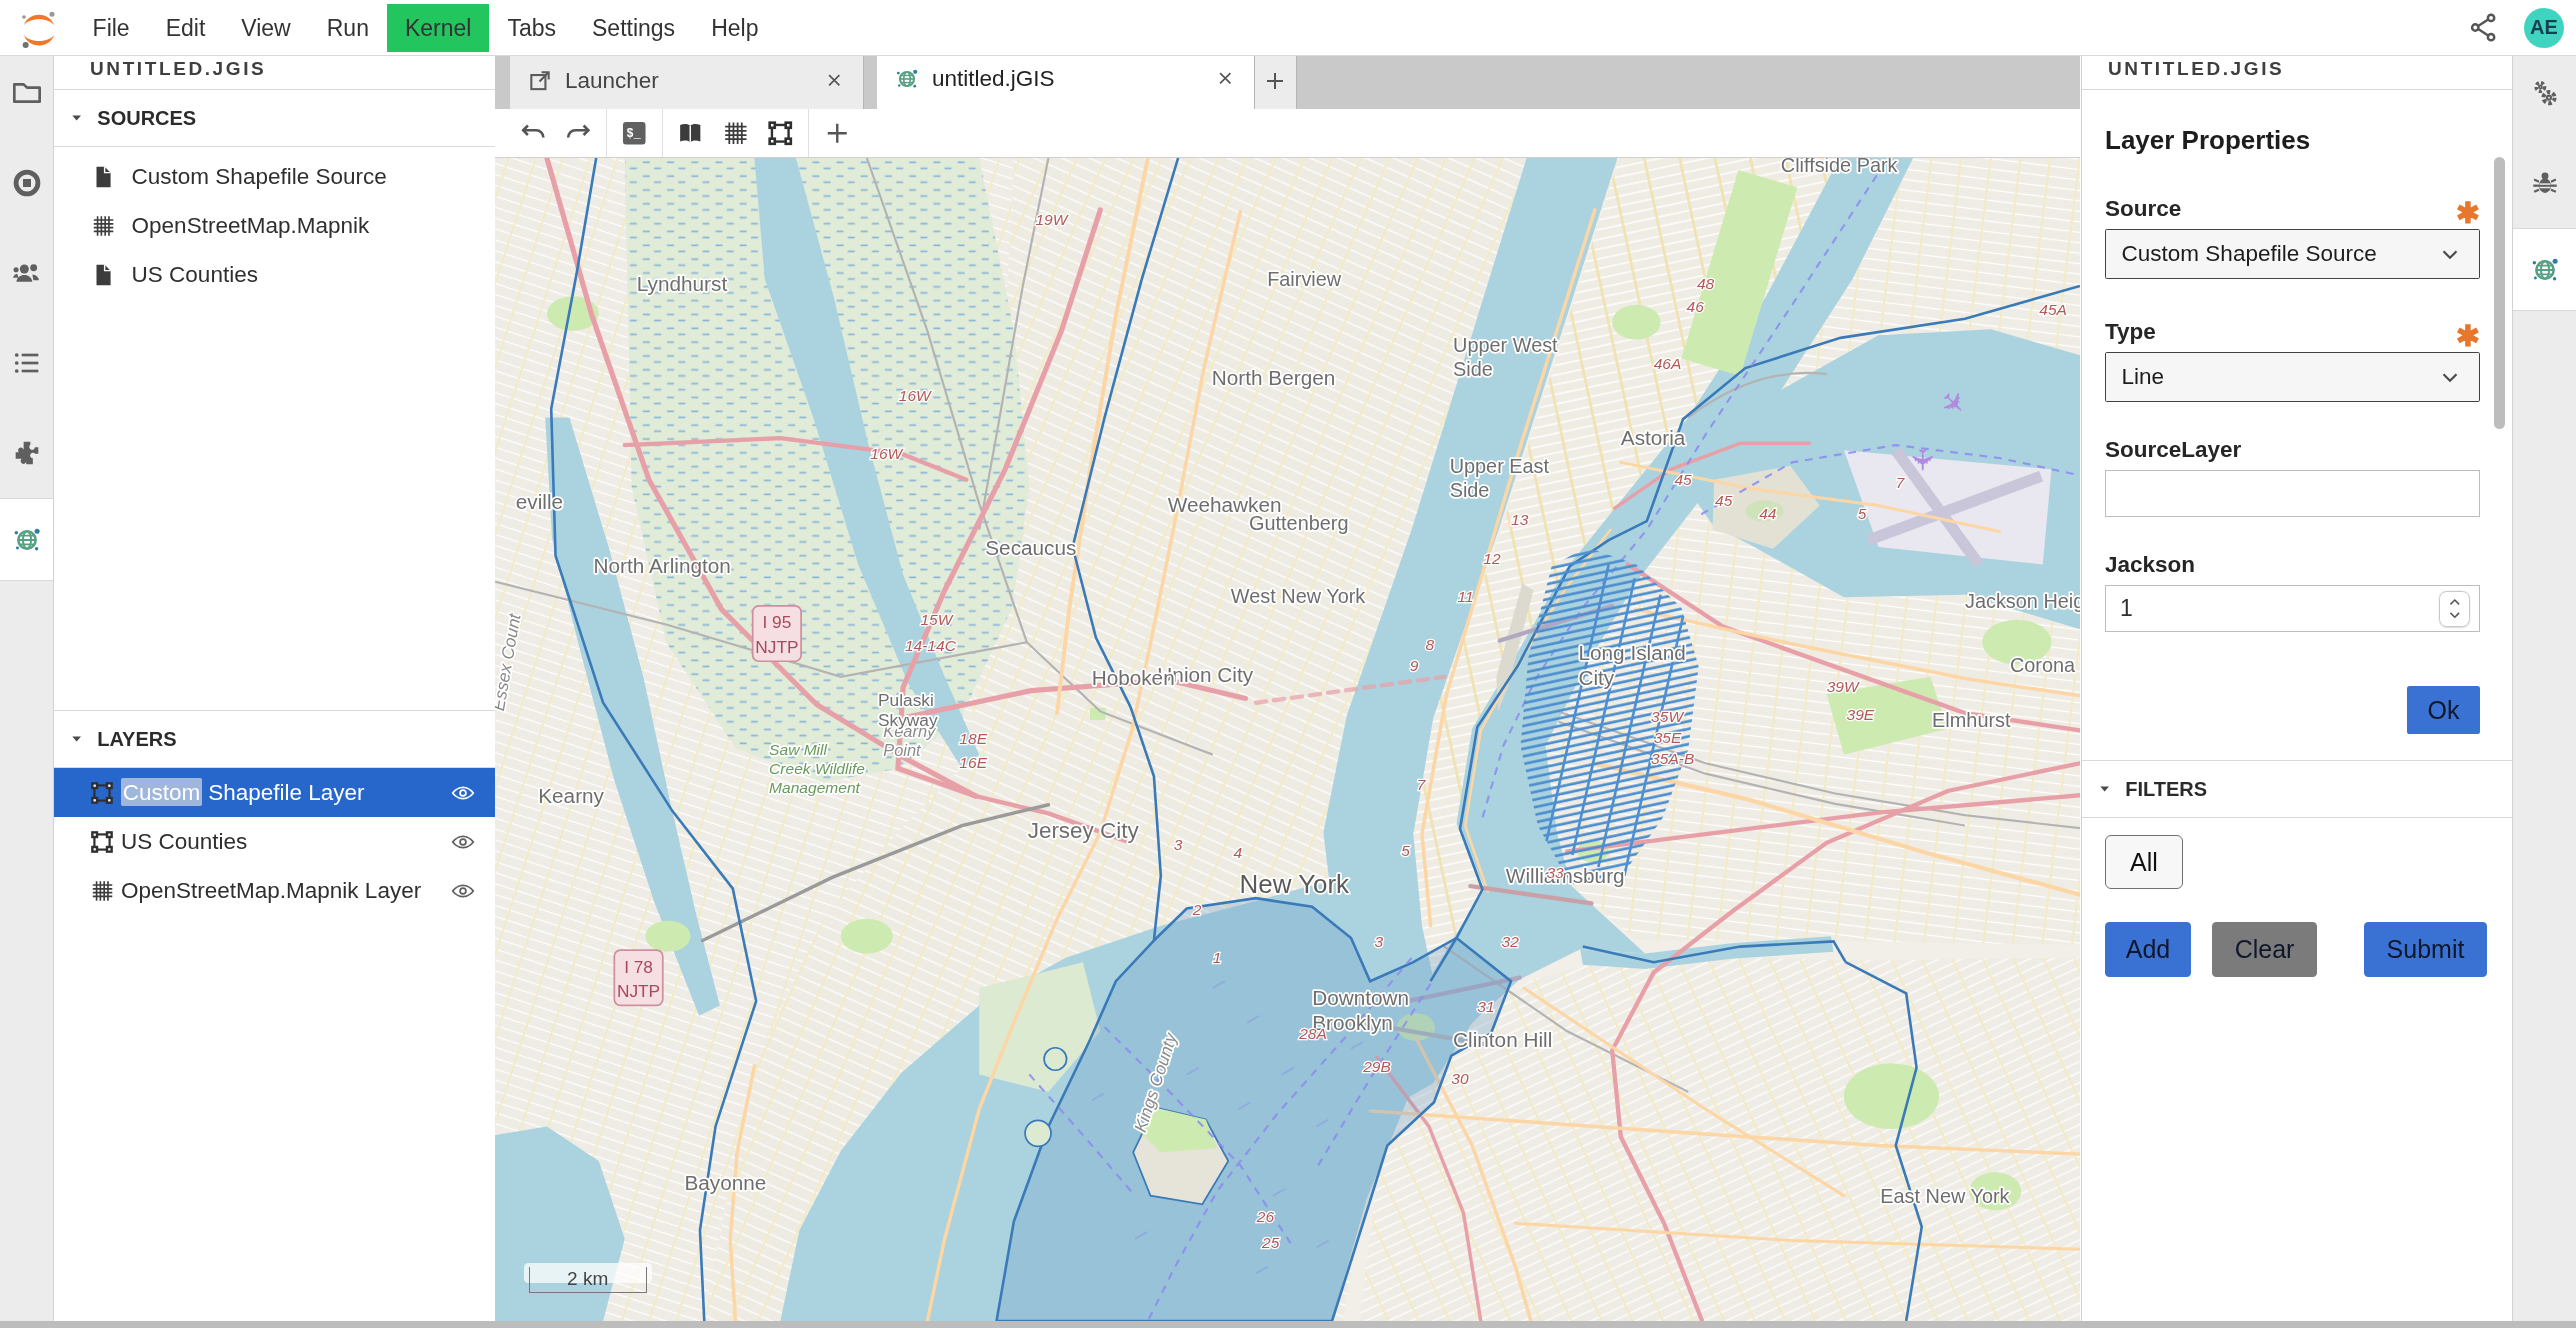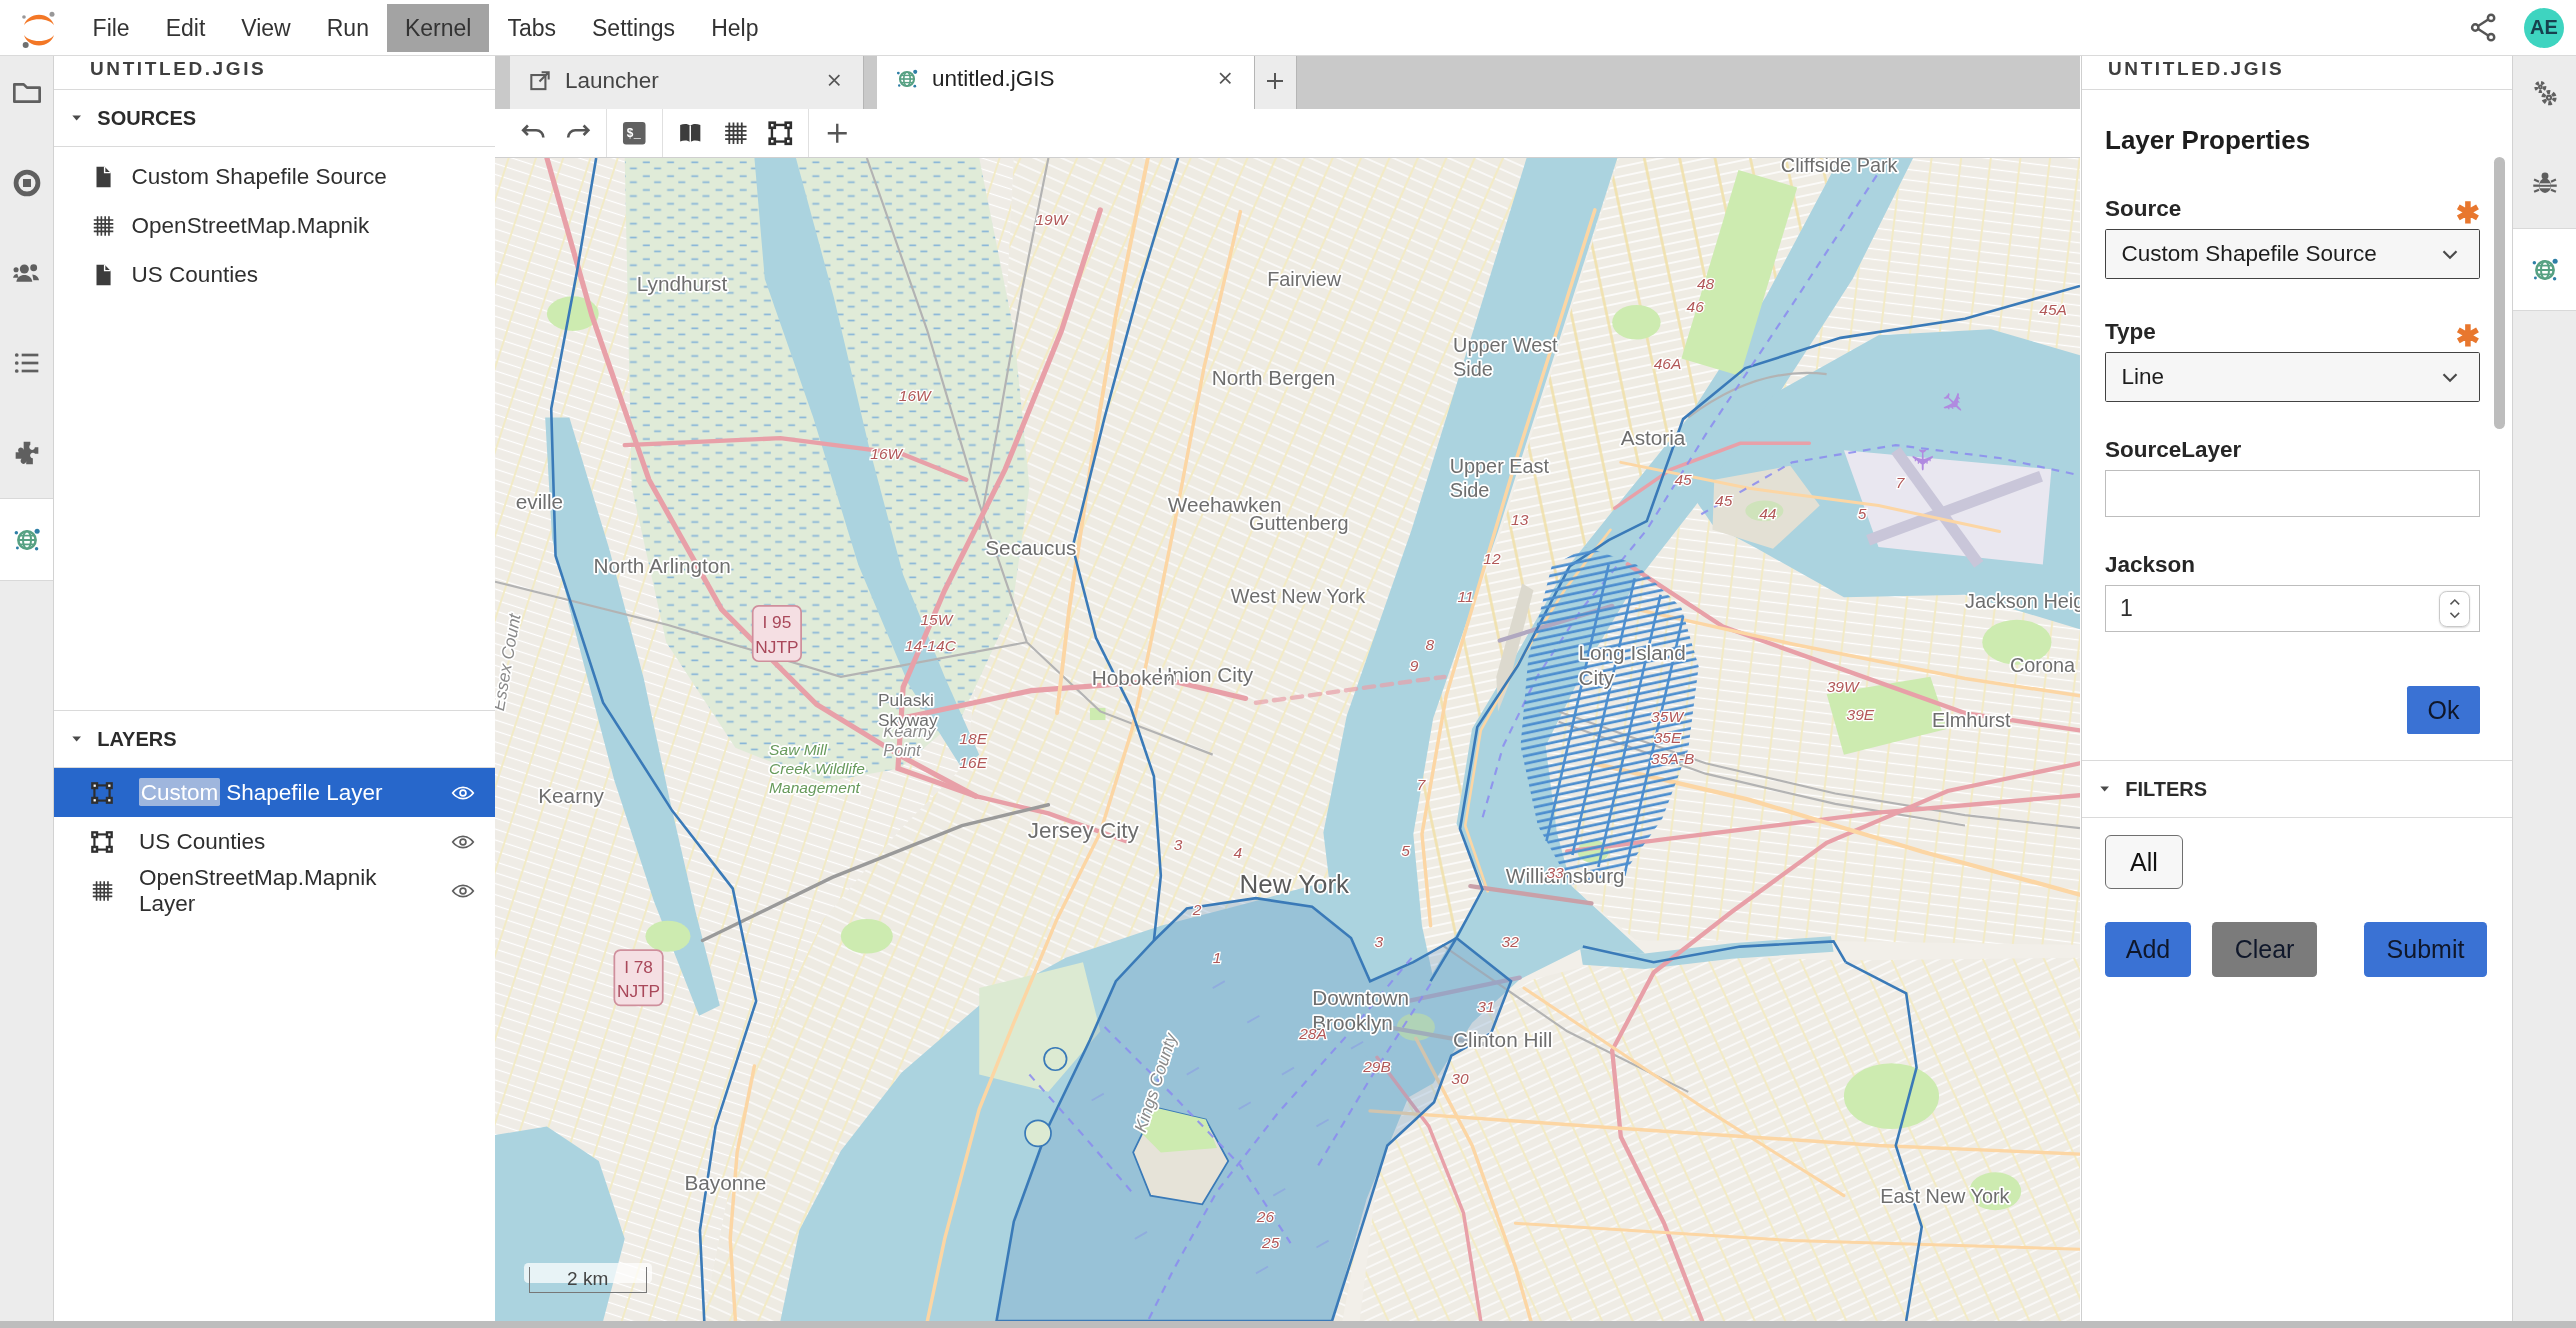--- a/index.html
+++ b/index.html
@@ -5,41 +5,41 @@
   *{box-sizing:border-box;margin:0;padding:0}
   html,body{width:2576px;height:1328px}
   body{position:relative;font-family:"Liberation Sans",sans-serif;background:#fff;overflow:hidden;color:#2f2f2f}
   .abs{position:absolute}
   svg{display:block}
 
   
   #menubar{left:0;top:0;width:2576px;height:56px;background:#fff;border-bottom:0.9px solid #dadada;display:flex;align-items:center;z-index:30}
   #logo{width:40px;height:35px;margin:0 15.6px 0 19px}
   .menu-item{padding:0 18px;font-size:23px;height:48px;line-height:48px;color:#333;white-space:nowrap}
-  .menu-item.active{background:#a3a3a3}
+  .menu-item.active{background:#22c55e}
   #menubar-right{margin-left:auto;display:flex;align-items:center;gap:24px;padding-right:12px}
   #share-btn svg{width:33px;height:33px}
   #avatar{width:40px;height:40px;border-radius:50%;display:flex;align-items:center;justify-content:center;font-size:20px;font-weight:bold;color:#16404e}
 
   
   #leftbar{left:0;top:48px;width:54px;height:1273px;background:#ececec;border-right:0.9px solid #d2d2d2}
   #rightbar{left:2512px;top:48px;width:64px;height:1273px;background:#ececec;border-left:0.9px solid #d2d2d2}
   .sb-item{width:100%;height:90px;display:flex;align-items:center;justify-content:center}
   .sb-item svg{width:32px;height:32px}
   .sb-item.active{background:#fff;height:83px;border-top:0.9px solid #d9d9d9;border-bottom:0.9px solid #d9d9d9}
 
   
   #leftpanel{left:54px;top:48px;width:442px;height:1273px;background:#fff;border-right:0.9px solid #cfcfcf}
   .panel-title{height:42px;line-height:42px;padding-left:36px;font-size:19px;font-weight:bold;letter-spacing:2.6px;color:#3f3f3f;border-bottom:0.9px solid #dadada}
   .section-head{height:57px;display:flex;align-items:center;gap:12px;padding-left:14px;border-bottom:0.9px solid #dadada;font-size:20px;font-weight:bold;color:#2b2b2b}
   .section-head .caret svg{width:17.3px;height:17.3px}
   .src-item{height:49px;display:flex;align-items:center;gap:15.6px;padding-left:36px;font-size:22.5px;color:#2f2f2f}
   .src-item svg{width:26px;height:26px;flex:0 0 auto}
   #layers-block{position:absolute;left:0;top:662px;width:100%}
-  .layer-item{height:49px;display:flex;align-items:center;gap:24px;padding-left:35px;padding-right:19px;font-size:22.5px;color:#2f2f2f}
+  .layer-item{height:49px;display:flex;align-items:center;gap:6px;padding-left:35px;padding-right:19px;font-size:22.5px;color:#2f2f2f}
   .layer-item svg{width:26px;height:26px;flex:0 0 auto}
   .layer-item .eye{margin-left:auto;color:#5f5f5f}
   .layer-item .eye svg{width:26px;height:26px}
   .layer-item.selected{background:#2767cb;color:#fff}
   .layer-item.selected .eye{color:#fff}
   .hl-word{background:#9fb6dd;border-radius:1.7px;padding:1.7px 1.7px}
 
   
   #main{left:495px;top:48px;width:1585px;height:1273px;background:#fff}
   #tabbar{position:absolute;left:0;top:0;width:100%;height:61px;background:#c9c9c9;display:flex;align-items:flex-end}

